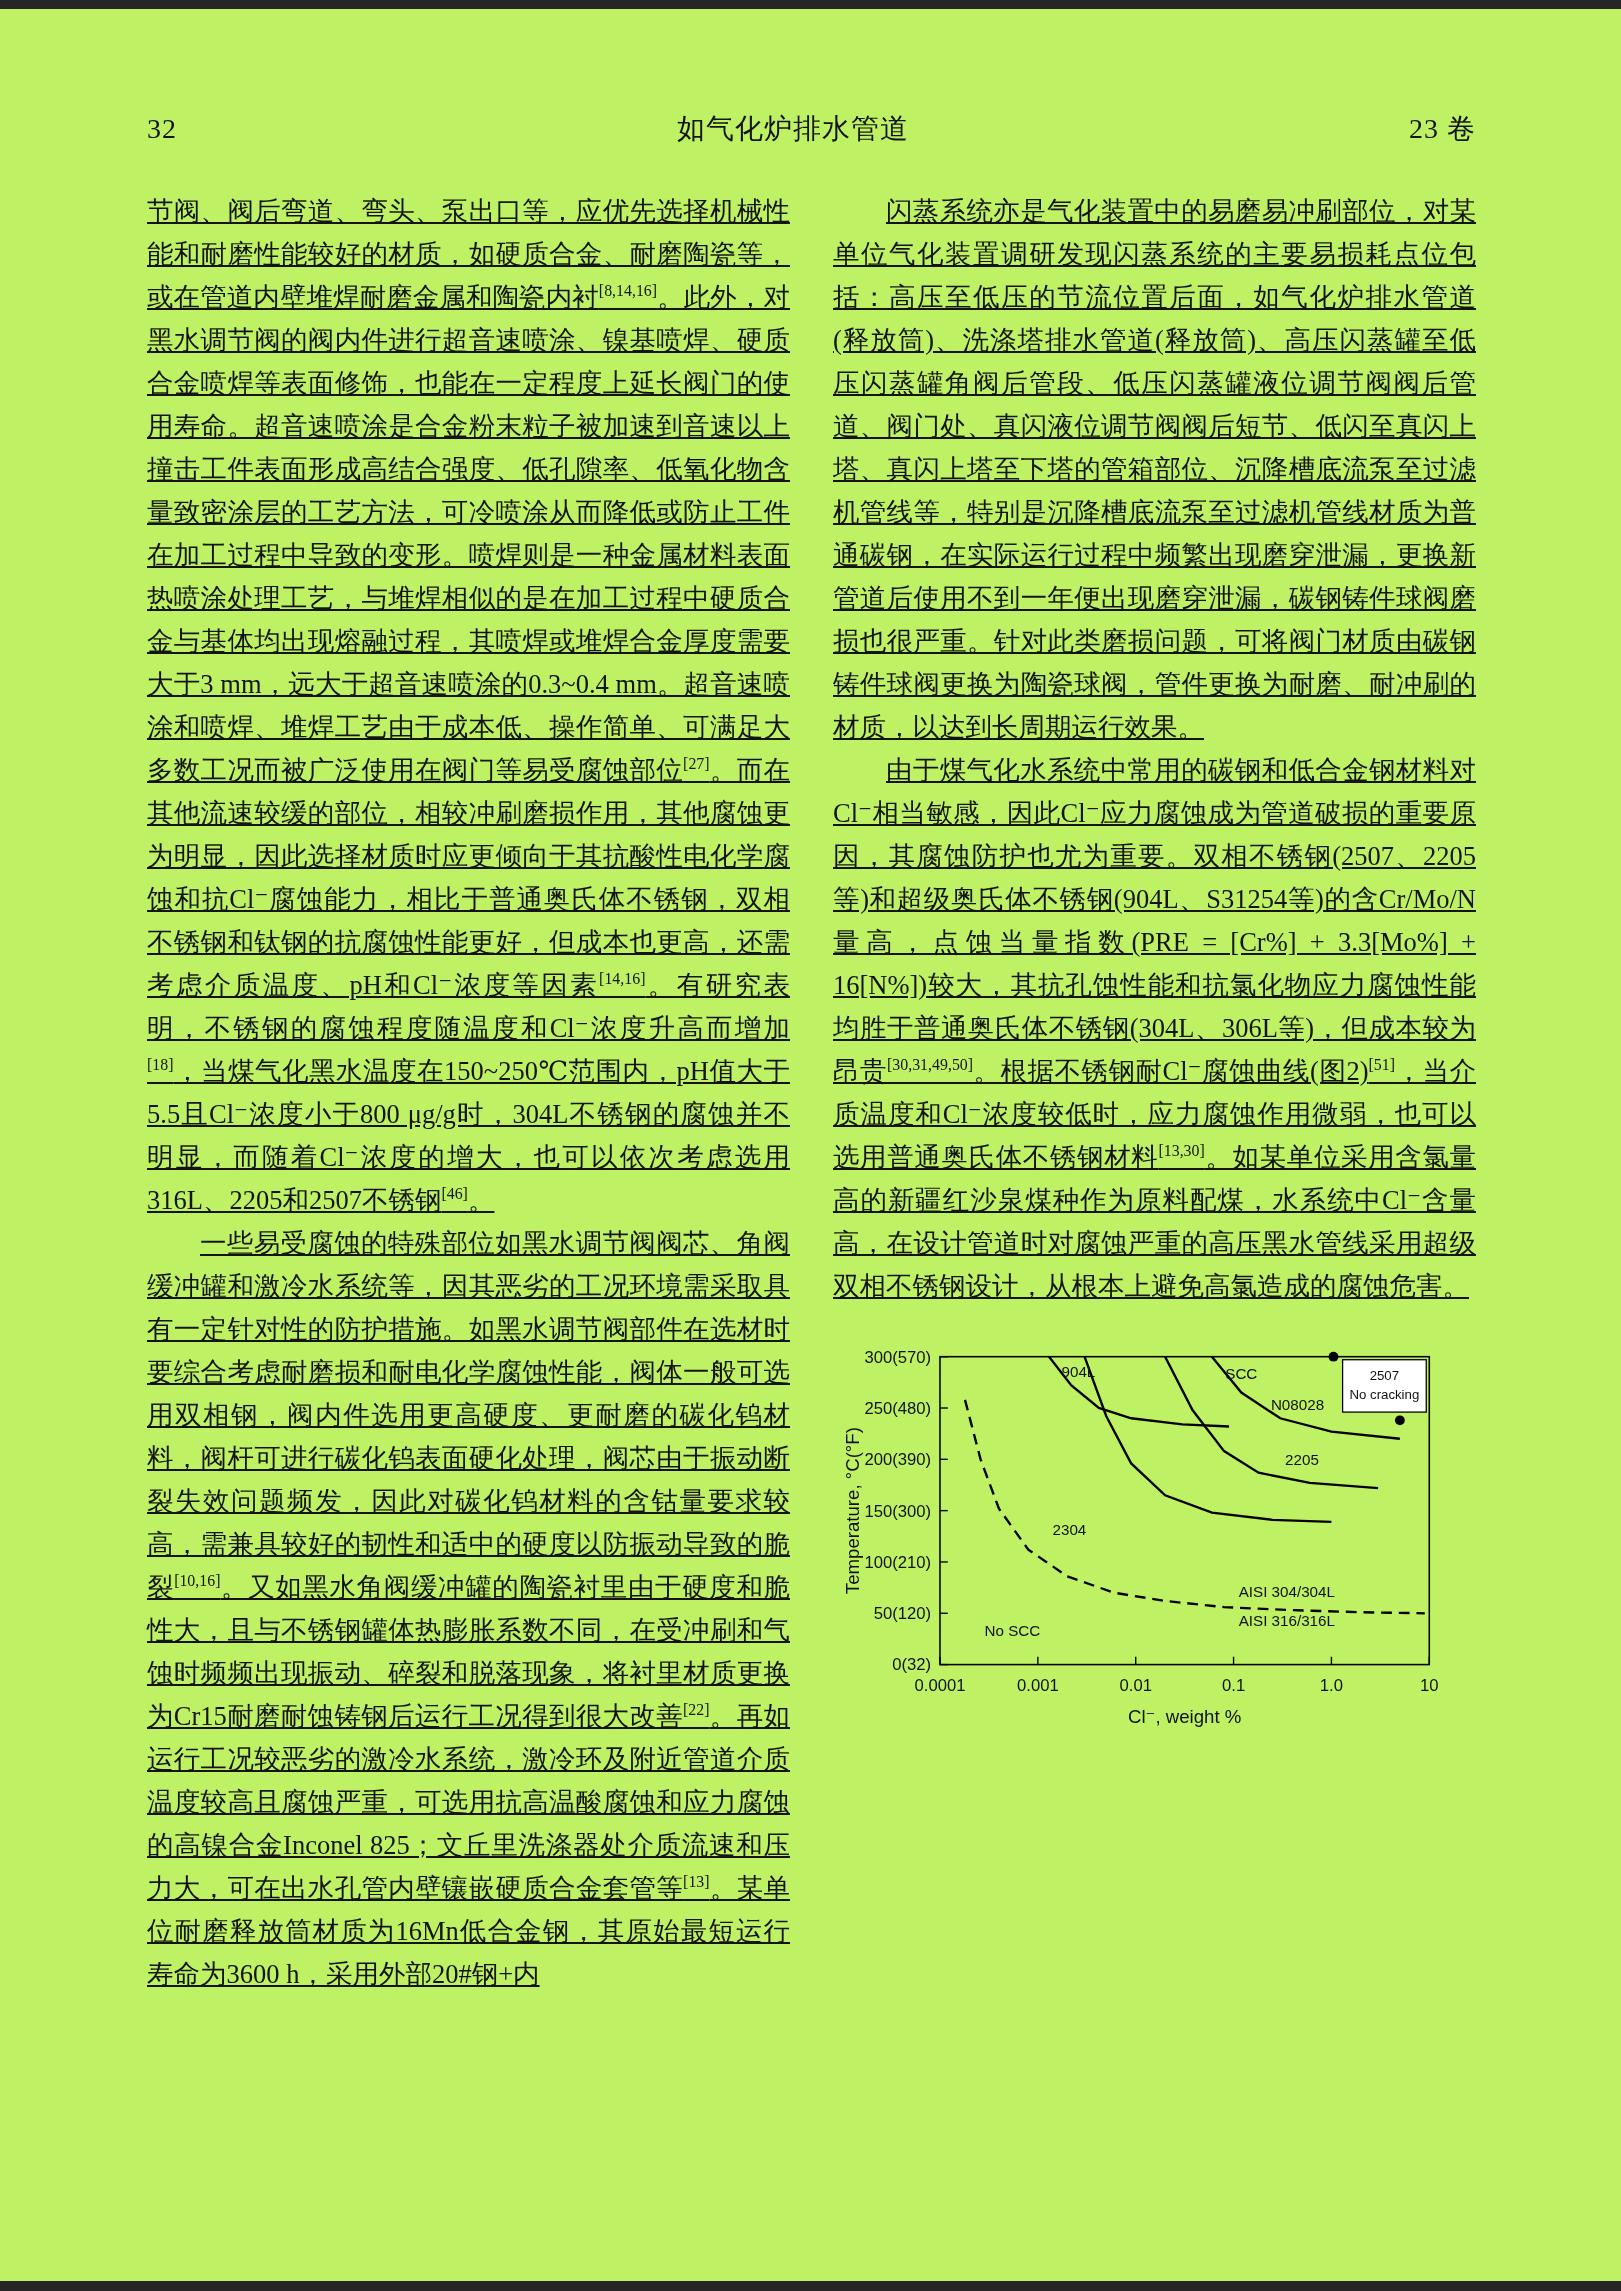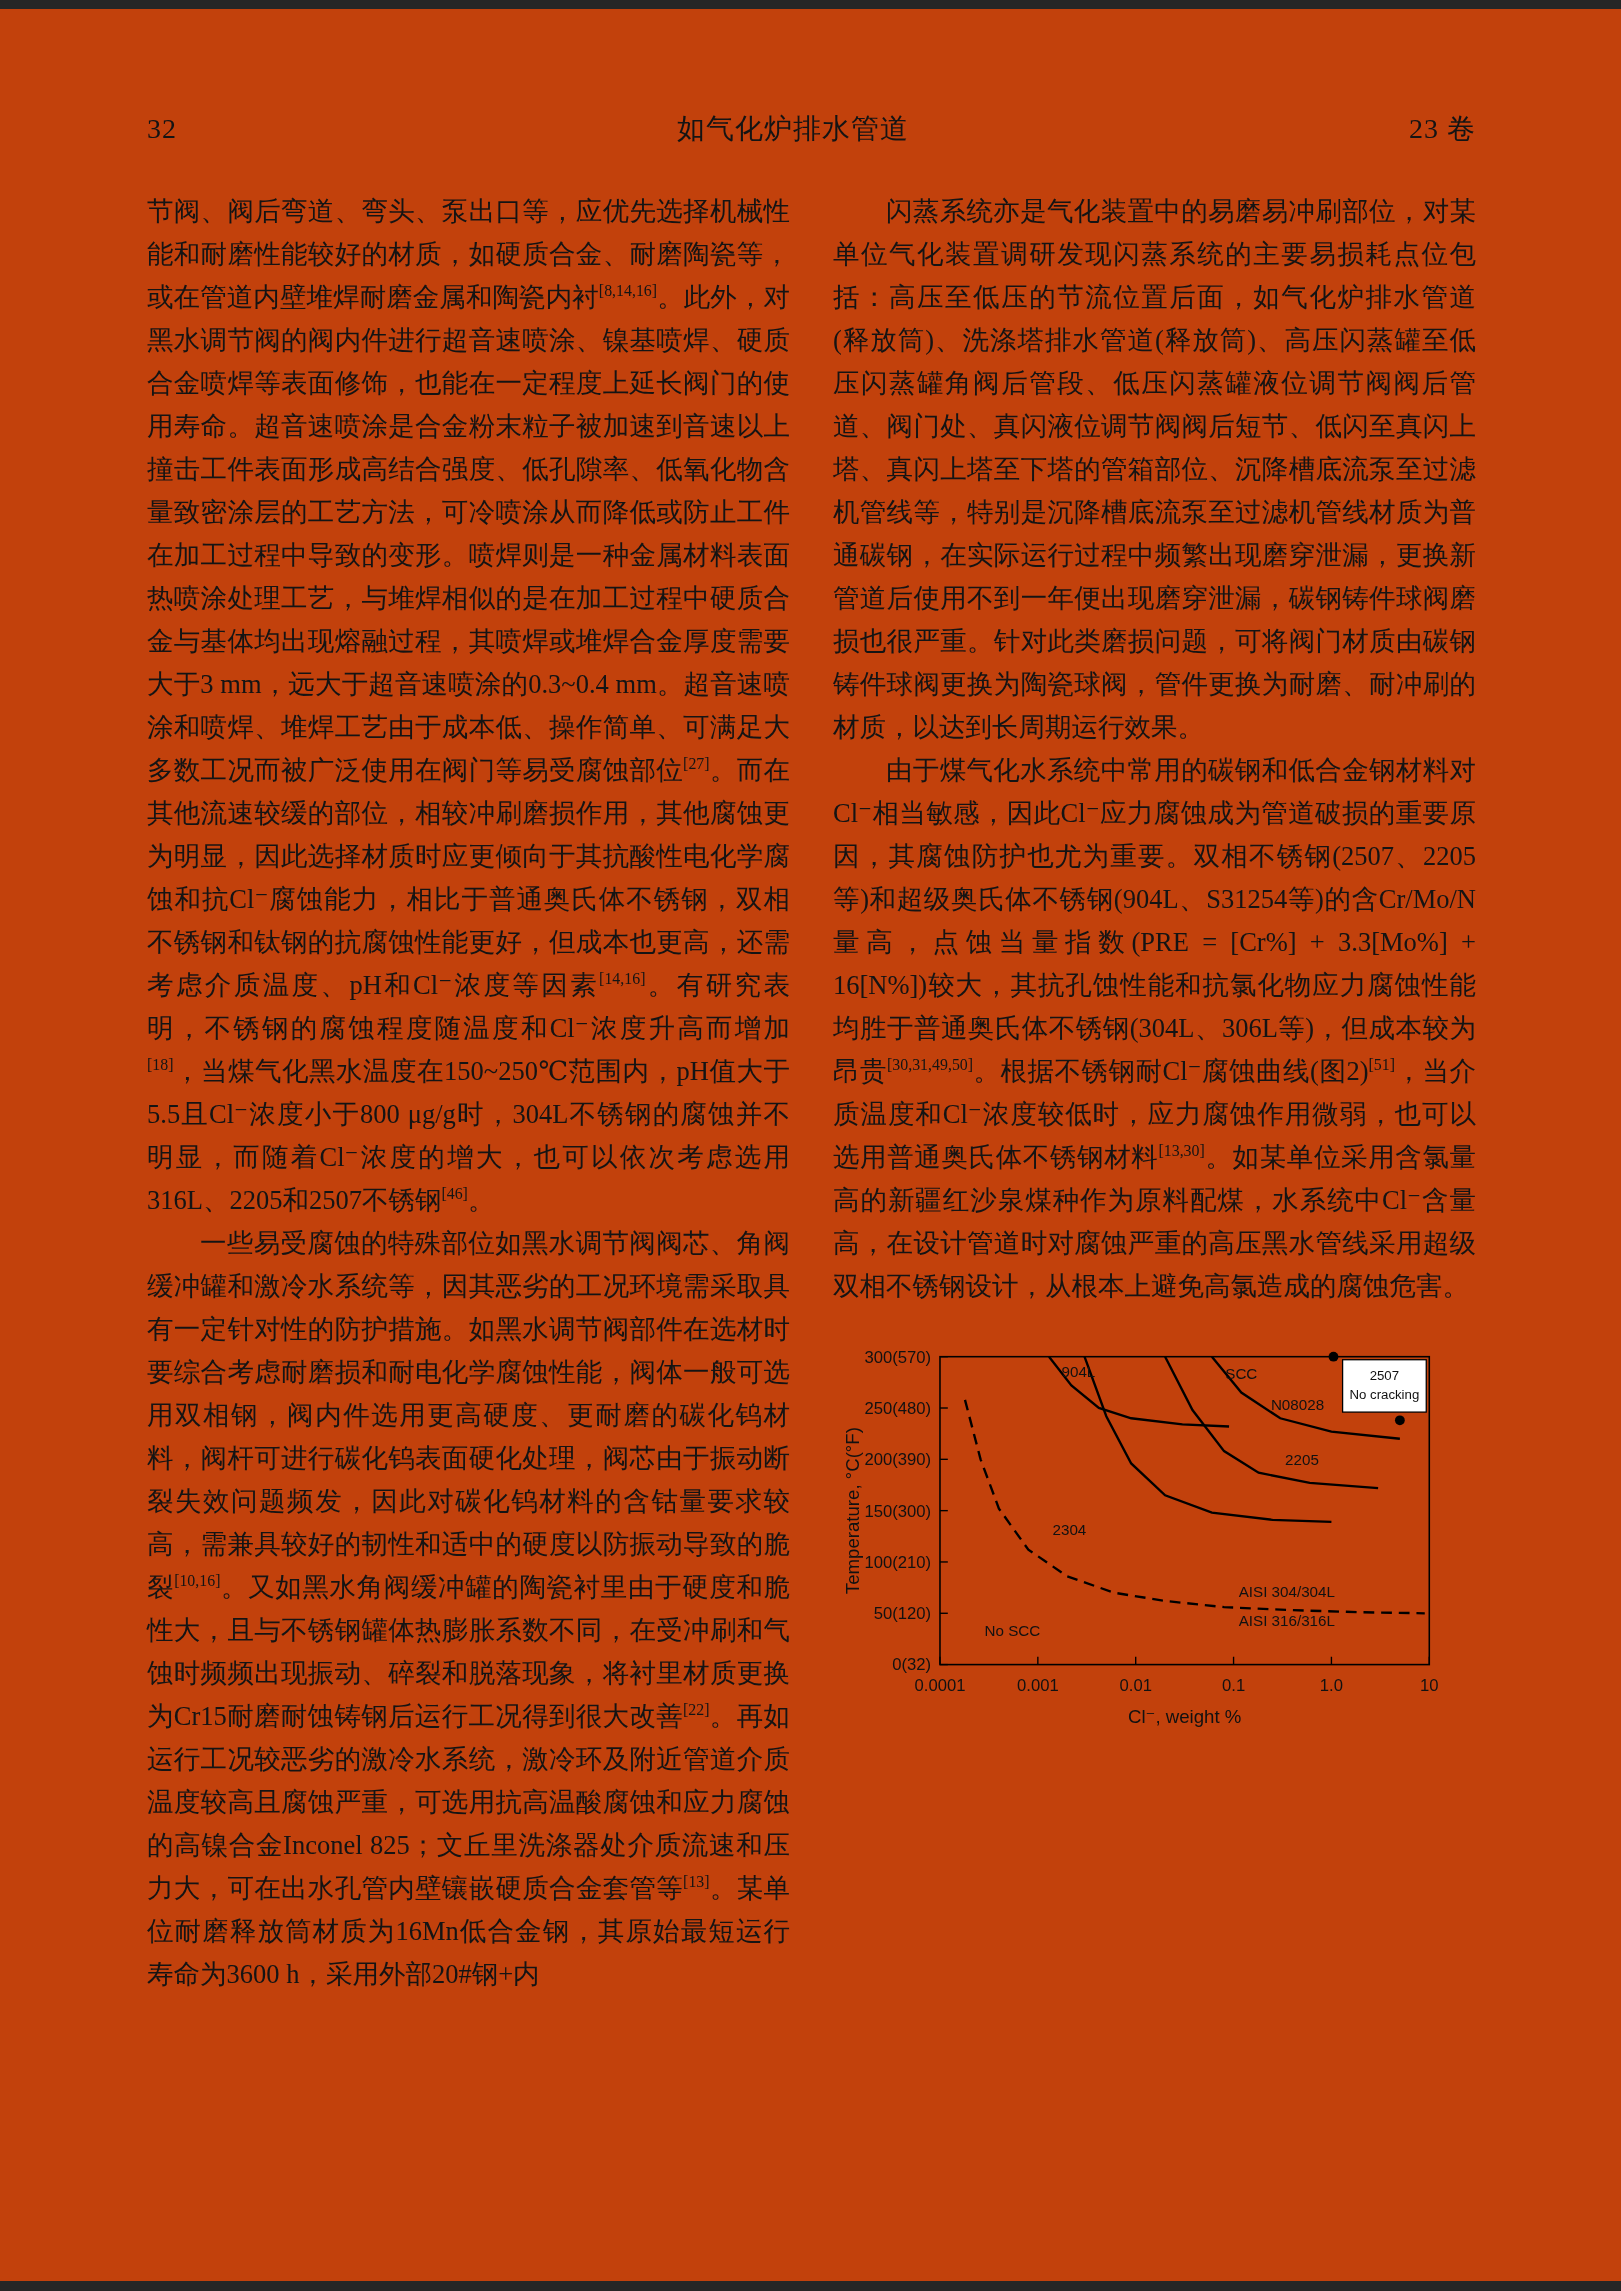--- a/index.html
+++ b/index.html
@@ -1,24 +1,24 @@
 <!DOCTYPE html>
 <html><head>
 <meta charset="utf-8">
 <style>
   html,body{margin:0;padding:0;background:#ffffff;}
-  .page{position:relative;width:1621px;height:2292px;background:#c2410c;
+  .page{position:relative;width:1621px;height:2292px;background:#bef264;
         font-family:"Liberation Serif","DejaVu Serif",serif;color:#141414;overflow:hidden;}
   .scan-edge{position:absolute;left:0;right:0;background:#262626;}
   .scan-top{top:0;height:8.8px;}
   .scan-bottom{bottom:0;height:10.8px;}
   .header{position:absolute;top:110px;left:147px;width:1329px;display:flex;
           justify-content:space-between;align-items:baseline;font-size:28px;letter-spacing:1px;}
   .content{position:absolute;top:190px;left:147px;width:1329px;display:flex;gap:43px;}
-  .col{width:643px;}
+  .col{width:643px;text-decoration:underline;}
   .para{margin:0;font-size:26.5px;line-height:43px;text-align:justify;}
   .para.indent{text-indent:2em;}
   sup{font-size:0.6em;vertical-align:super;line-height:0;}
   .fig{margin:33px 0 0 0;padding:0;}
   .fig svg{display:block;margin-left:3.9px;}
   svg text{font-family:"Liberation Sans","DejaVu Sans",sans-serif;fill:#111111;}
   .cap-zh{font-size:25.5px;line-height:39px;margin-top:17.6px;padding-left:61px;text-indent:-61px;}
   .cap-zh b{margin-right:13.7px;}
   .cap-en{font-family:"Liberation Serif","DejaVu Serif",serif;font-size:24.5px;line-height:37px;
           margin-top:5.9px;padding-left:76px;text-indent:-76px;text-align:justify;}

